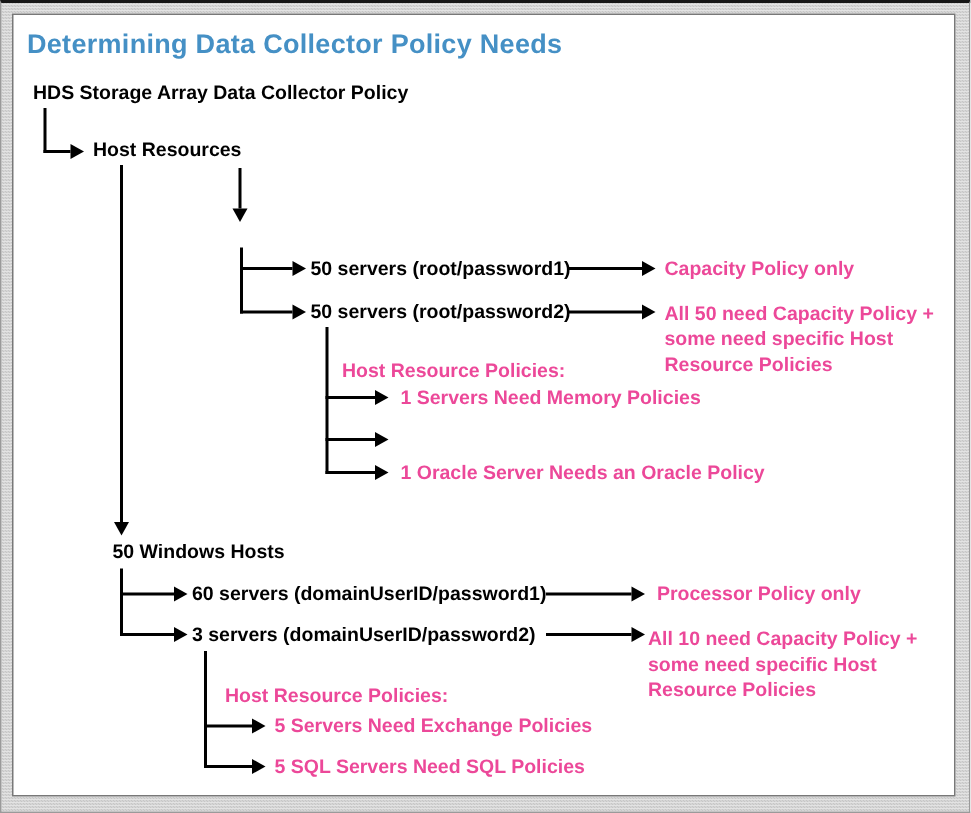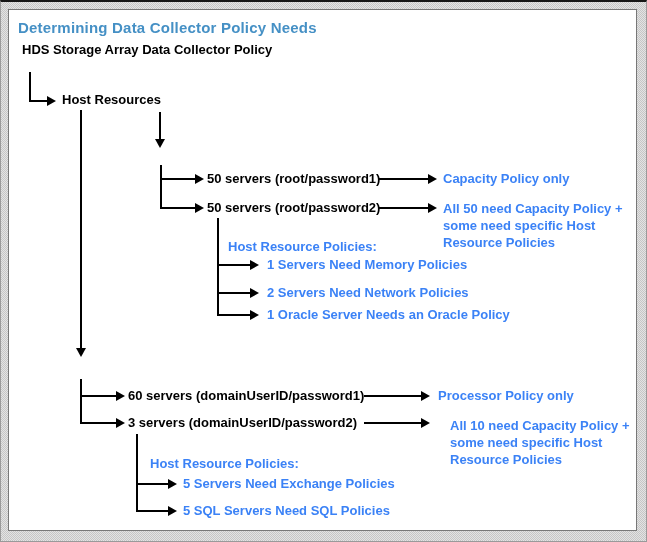--- a/index.html
+++ b/index.html
@@ -21,29 +21,29 @@
     box-sizing:border-box;
   }
   .inner{
     position:absolute;left:8px;top:9px;right:10px;bottom:11px;
     background:#ffffff;
     border:1px solid #787878;
   }
   .layer{position:absolute;inset:0;}
   .title{
     position:absolute;
-    font-size:15px;font-weight:bold;color:#4590c5;
+    font-size:18px;font-weight:bold;color:#4590c5;
     white-space:nowrap;letter-spacing:.2px;
   }
   .node{
     position:absolute;
     font-size:13px;font-weight:bold;color:#000000;
     white-space:nowrap;line-height:14px;
   }
-  .blue{color:#3b82f6;}
+  .blue{color:#ec4899;}
   .multiline{white-space:pre-line;line-height:17px;}
   
   .hl{position:absolute;height:2px;background:#000;}
   .vl{position:absolute;width:2px;background:#000;}
   .ar{position:absolute;width:0;height:0;
       border-top:5px solid transparent;border-bottom:5px solid transparent;
       border-left:9px solid #000;}
   .ad{position:absolute;width:0;height:0;
       border-left:5px solid transparent;border-right:5px solid transparent;
       border-top:9px solid #000;}
@@ -52,21 +52,21 @@
 <body>
 
 <div class="page">
   <div class="frame"></div>
   <div class="inner"></div>
 
   <div class="layer">
 
     <div class="title" style="left:18px;top:19px;">Determining Data Collector Policy Needs</div>
 
-    <div class="node" style="left:22px;top:43px;">HDS Storage Array Data Collector Policy</div>
+    <div class="node" style="left:22px;top:55px;">HDS Storage Array Data Collector Policy</div>
 
     <div class="vl" style="left:29px;top:72px;height:30px;"></div>
     <div class="hl" style="left:29px;top:100px;width:18px;"></div>
     <div class="ar" style="left:47px;top:96px;"></div>
 
     <div class="node" style="left:62px;top:93px;">Host Resources</div>
 
     <div class="vl" style="left:80px;top:110px;height:238px;"></div>
     <div class="ad" style="left:76px;top:348px;"></div>
     <div class="vl" style="left:159px;top:112px;height:27px;"></div>
@@ -93,42 +93,42 @@
 
     <div class="vl" style="left:217px;top:218px;height:98px;"></div>
     <div class="node blue" style="left:228px;top:240px;">Host Resource Policies:</div>
 
     <div class="hl" style="left:217px;top:264px;width:33px;"></div>
     <div class="ar" style="left:250px;top:260px;"></div>
     <div class="node blue" style="left:267px;top:258px;">1 Servers Need Memory Policies</div>
 
     <div class="hl" style="left:217px;top:292px;width:33px;"></div>
     <div class="ar" style="left:250px;top:288px;"></div>
-    <div class="node blue" style="left:267px;top:286px;">2 Servers Need Network Policies</div>
 
     <div class="hl" style="left:217px;top:314px;width:33px;"></div>
     <div class="ar" style="left:250px;top:310px;"></div>
     <div class="node blue" style="left:267px;top:308px;">1 Oracle Server Needs an Oracle Policy</div>
 
+    <div class="node" style="left:75px;top:361px;">50 Windows Hosts</div>
 
     <div class="vl" style="left:80px;top:379px;height:45px;"></div>
 
     <div class="hl" style="left:80px;top:395px;width:36px;"></div>
     <div class="ar" style="left:116px;top:391px;"></div>
     <div class="node" style="left:128px;top:389px;">60 servers (domainUserID/password1)</div>
     <div class="hl" style="left:364px;top:395px;width:57px;"></div>
     <div class="ar" style="left:421px;top:391px;"></div>
     <div class="node blue" style="left:438px;top:389px;">Processor Policy only</div>
 
     <div class="hl" style="left:80px;top:422px;width:36px;"></div>
     <div class="ar" style="left:116px;top:418px;"></div>
     <div class="node" style="left:128px;top:416px;">3 servers (domainUserID/password2)</div>
     <div class="hl" style="left:364px;top:422px;width:57px;"></div>
     <div class="ar" style="left:421px;top:418px;"></div>
-    <div class="node blue multiline" style="left:450px;top:417px;">All 10 need Capacity Policy +
+    <div class="node blue multiline" style="left:432px;top:417px;">All 10 need Capacity Policy +
 some need specific Host
 Resource Policies</div>
 
     <div class="vl" style="left:136px;top:434px;height:78px;"></div>
     <div class="node blue" style="left:150px;top:457px;">Host Resource Policies:</div>
 
     <div class="hl" style="left:136px;top:483px;width:32px;"></div>
     <div class="ar" style="left:168px;top:479px;"></div>
     <div class="node blue" style="left:183px;top:477px;">5 Servers Need Exchange Policies</div>
 

